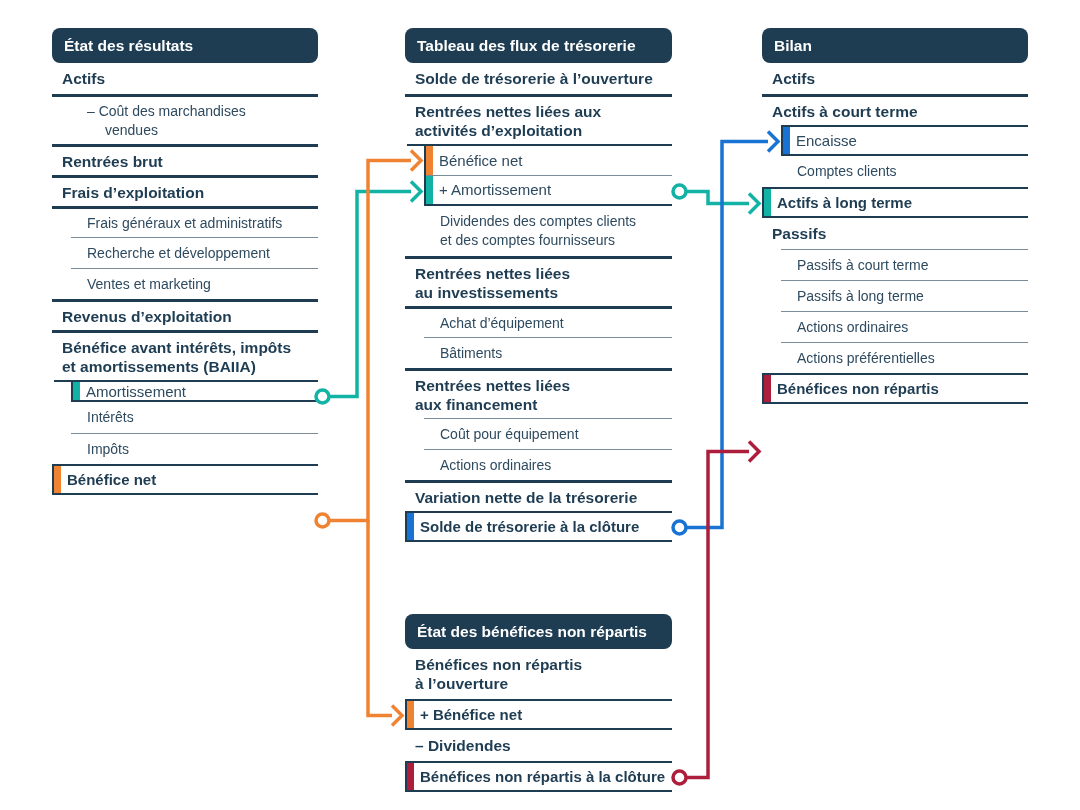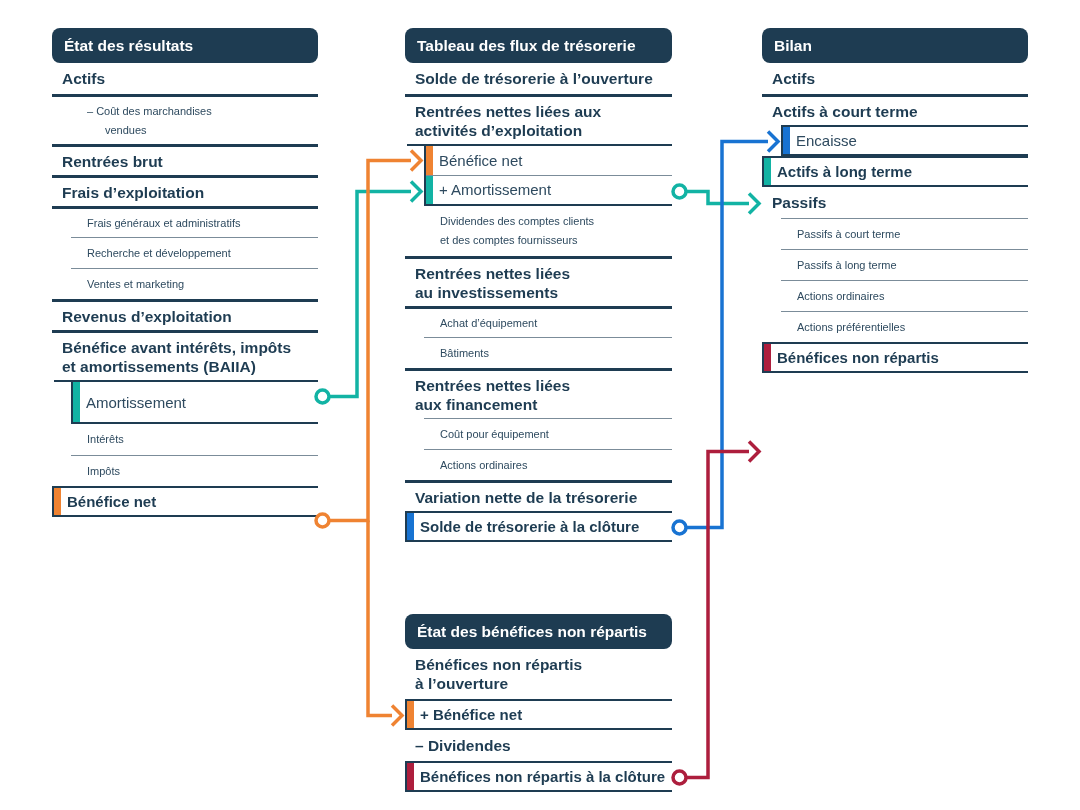--- a/index.html
+++ b/index.html
@@ -6,21 +6,21 @@
   #stage{position:relative;width:1080px;height:810px;background:#fff;overflow:hidden;
          font-family:"Liberation Sans","DejaVu Sans",sans-serif;}
   .panel{position:absolute;}
   #p1{left:52px;top:28px;width:266px;}
   #p2{left:405px;top:28px;width:267px;}
   #p3{left:405px;top:614px;width:267px;}
   #p4{left:762px;top:28px;width:266px;}
   .phead{height:35px;background:var(--navy);color:#fff;font-weight:bold;font-size:15.5px;
          display:flex;align-items:center;padding-left:12px;box-sizing:border-box;border-radius:8px;}
   .row{height:31px;box-sizing:border-box;display:flex;align-items:center;white-space:pre-line;
-       font-size:11px;line-height:19px;color:var(--text);}
+       font-size:14px;line-height:19px;color:var(--text);}
   .row.two{height:50px;}
   .row.total{font-weight:bold;color:var(--navy);font-size:15.5px;padding-left:10px;}
   .row.item{padding-left:35px;}
   .row.above-strong{border-top:3px solid var(--navy);}
   .row.above-thin{margin-left:19px;border-top:1.5px solid var(--thin);}
   .row.item.above-thin{padding-left:16px;}
   .row.hang{padding-left:53px;text-indent:-18px;}
   .group{box-sizing:border-box;border:2.5px solid var(--navy);border-right:none;
          display:flex;flex-direction:column;position:relative;justify-content:center;}
   .group.indent{margin-left:19px;}
@@ -49,21 +49,21 @@
         <div class="row item above-strong two hang">– Coût des marchandises
 vendues</div>
         <div class="row total above-strong">Rentrées brut</div>
         <div class="row total above-strong">Frais d’exploitation</div>
         <div class="row item above-strong">Frais généraux et administratifs</div>
         <div class="row item above-thin">Recherche et développement</div>
         <div class="row item above-thin">Ventes et marketing</div>
         <div class="row total above-strong">Revenus d’exploitation</div>
         <div class="row total above-strong two">Bénéfice avant intérêts, impôts
 et amortissements (BAIIA)</div>
-        <div class="group indent topfull" style="height: 44px;">
+        <div class="group indent topfull" style="height: 22px;">
           <div class="grow">
             <span class="bar" style="background: rgb(18, 179, 164);"></span>
             <span class="glabel item">Amortissement</span>
           </div>
         </div>
         <div class="row item above-none">Intérêts</div>
         <div class="row item above-thin">Impôts</div>
         <div class="group" style="height: 31px;">
           <div class="grow">
             <span class="bar" style="background: rgb(239, 131, 50);"></span>
@@ -134,20 +134,21 @@
     <div class="phead">Bilan</div>
     <div class="rows">
         <div class="row total above-none">Actifs</div>
         <div class="row total above-strong">Actifs à court terme</div>
         <div class="group indent" style="height: 31px;">
           <div class="grow">
             <span class="bar" style="background: rgb(24, 115, 210);"></span>
             <span class="glabel item">Encaisse</span>
           </div>
         </div>
+        <div class="row item above-none">Comptes clients</div>
         <div class="group" style="height: 31px;">
           <div class="grow">
             <span class="bar" style="background: rgb(18, 179, 164);"></span>
             <span class="glabel total">Actifs à long terme</span>
           </div>
         </div>
         <div class="row total above-none">Passifs</div>
         <div class="row item above-thin">Passifs à court terme</div>
         <div class="row item above-thin">Passifs à long terme</div>
         <div class="row item above-thin">Actions ordinaires</div>

